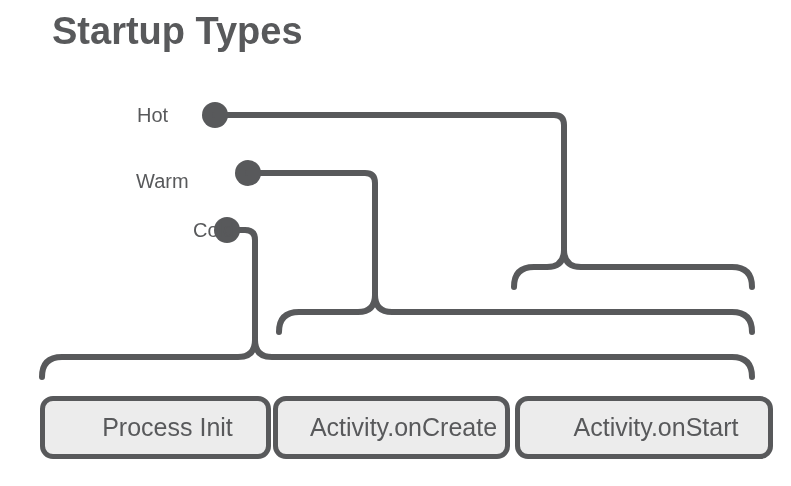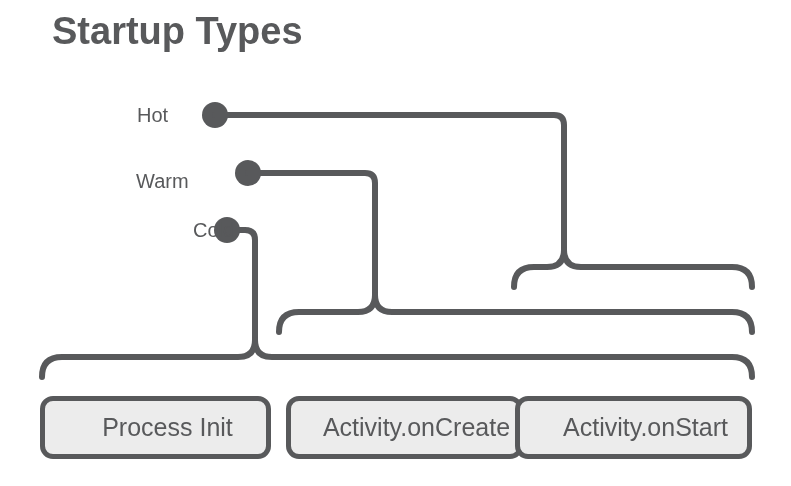--- a/index.html
+++ b/index.html
@@ -67,22 +67,22 @@
     border-radius: 13px;
     display: flex;
     align-items: center;
     justify-content: center;
     font-size: 25px;
     color: var(--stroke);
     white-space: nowrap;
     padding-left: 24px;
   }
   .stage-box.box-1 { left: 40px;  width: 231px; }
-  .stage-box.box-2 { left: 286px; width: 237px; }
-  .stage-box.box-3 { left: 515px; width: 237px; }
+  .stage-box.box-2 { left: 273px; width: 237px; }
+  .stage-box.box-3 { left: 515px; width: 258px; }
 </style>
 </head>
 <body>
 
 <div class="stage">
 
   <h1 class="page-title">Startup Types</h1>
 
   <svg class="diagram-svg" width="791" height="486" viewBox="0 0 791 486">
 

